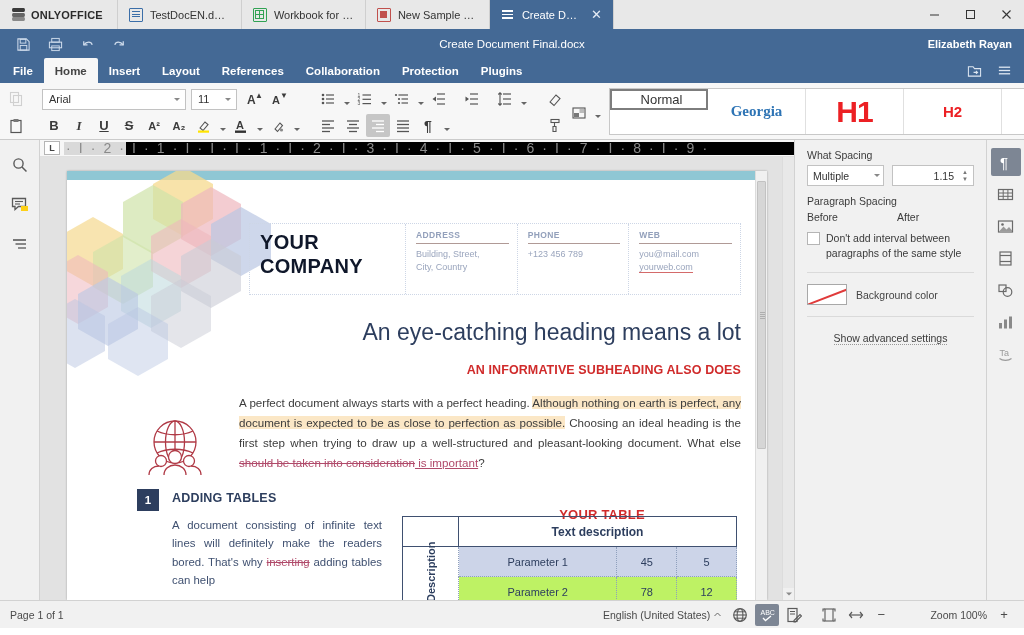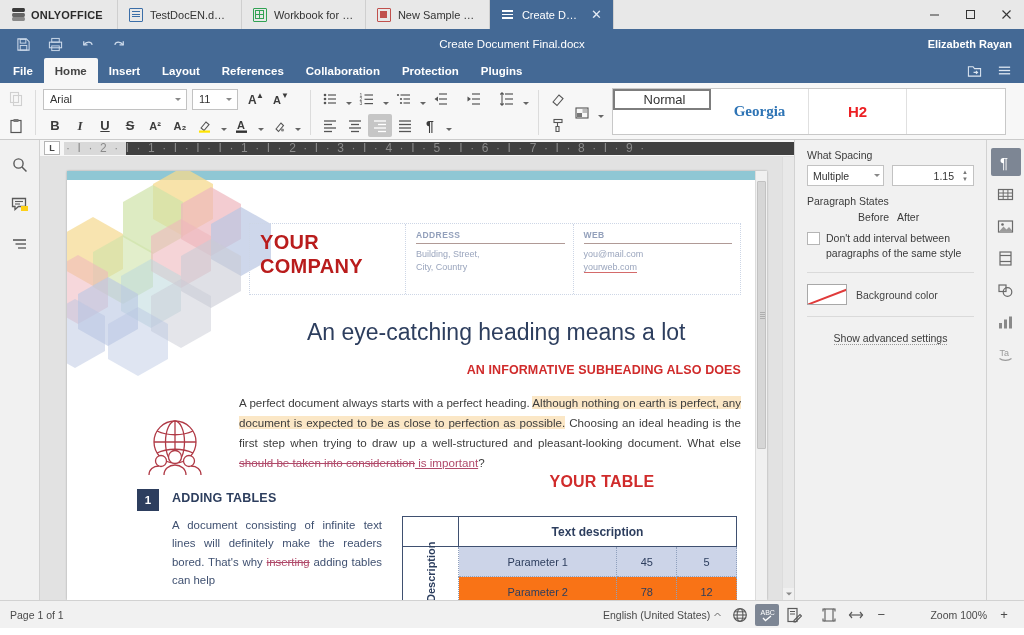--- a/index.html
+++ b/index.html
@@ -209,21 +209,21 @@
     border-bottom: 1px solid #e0e0e0; padding-left: 4px;
   }
   .tabsel {
     width: 16px; height: 14px; border: 1px solid #b5b5b5; background: #fff;
     display: flex; align-items: center; justify-content: center;
     font-size: 9px; font-weight: bold; color: #444; margin-right: 4px;
     cursor: pointer;
   }
   .ruler-strip {
     flex: 1; height: 13px; position: relative; overflow: hidden;
-    font-size: 12px; color: #8a8a8a; background: #404040;
+    font-size: 14px; color: #8a8a8a; background: #000000;
   }
   .ruler-strip .dim { position: absolute; top: 0; bottom: 0; background: #d9d9d9; }
   .ruler-strip .marks {
     position: absolute; inset: 0; display: flex; align-items: center;
     letter-spacing: 2.1px; padding-left: 2px; white-space: nowrap;
     font-family: "Liberation Sans", sans-serif;
   }
 
   .canvas {
     flex: 1; background: #e2e2e2; position: relative; overflow: hidden;
@@ -241,36 +241,36 @@
   .doc-body { position: absolute; inset: 0; padding: 0; }
 
   
   .letterhead {
     position: absolute; left: 182px; top: 52px; right: 26px;
     display: flex; border: 1px dotted #cdd6e6; height: 72px;
   }
   .lh-cell { border-right: 1px dotted #cdd6e6; padding: 6px 8px 0 10px; }
   .lh-cell:last-child { border-right: none; }
   .lh-company {
-    width: 156px; font-size: 20px; font-weight: bold; color: #b91c1c;
+    width: 156px; font-size: 20px; font-weight: bold; color: #0f172a;
     line-height: 1.22; letter-spacing: .3px;
   }
   .lh-col { flex: 1; min-width: 0; }
   .lh-h {
     font-size: 8.5px; font-weight: bold; color: #93a0bb;
     letter-spacing: .4px; padding-bottom: 3px; border-bottom: 1px solid #b09a96;
     margin-bottom: 4px;
   }
   .lh-v { font-size: 9px; color: #9aa5bd; line-height: 1.45; }
   .lh-v .sp { border-bottom: 1px solid #d46a6a; }
 
   
   .h1 {
     position: absolute; left: 240px; top: 148px; right: 26px;
-    font-size: 23px; color: #2d3e5e; 
+    font-size: 23px; color: #2d3e5e; text-align: right;
     font-family: "Liberation Sans", sans-serif; white-space: nowrap;
   }
   .h2 {
     position: absolute; left: 240px; top: 192px; right: 26px;
     font-size: 12.5px; font-weight: bold; color: #d02b2b;
     text-align: right; letter-spacing: .1px; white-space: nowrap;
   }
   .para {
     position: absolute; left: 172px; top: 222px; right: 26px;
     font-size: 11.6px; color: #3c3c3c; line-height: 1.72;
@@ -295,41 +295,41 @@
     position: absolute; left: 105px; top: 320px;
     font-size: 12.5px; font-weight: bold; color: #2d3e5e; letter-spacing: .2px;
   }
   .sec-p {
     position: absolute; left: 105px; top: 345px; width: 210px;
     font-size: 11.4px; color: #3f5070; line-height: 1.62; text-align: justify;
   }
 
   
   .tbl-title {
-    position: absolute; left: 400px; top: 302px; width: 270px;
-    text-align: center; font-size: 16px; font-weight: bold; color: #d02b2b;
+    position: absolute; left: 400px; top: 336px; width: 270px;
+    text-align: center; font-size: 13px; font-weight: bold; color: #d02b2b;
     letter-spacing: .2px;
   }
   .tbl {
     position: absolute; left: 335px; top: 345px; width: 335px;
     border-collapse: collapse; font-size: 11px; color: #2d3e5e;
   }
   .tbl td {
     border: 1px solid #3f5070; padding: 6px 8px; height: 30px;
     text-align: center; vertical-align: middle;
   }
   .tbl .cap {
     width: 56px; border-right: 1px dotted #8fa0bd;
     writing-mode: vertical-rl; transform: rotate(180deg);
     font-weight: bold; font-size: 11px; padding: 4px 0;
   }
   .tbl .hdr { font-weight: bold; font-size: 12px; }
   .tbl .blank { border-right: 1px dotted #8fa0bd; }
   .tbl .r1 { background: #ccd4e8; border: 1px dotted #8fa0bd; }
-  .tbl .r2 { background: #f97316; border: 1px dotted #8fa0bd; }
+  .tbl .r2 { background: #bef264; border: 1px dotted #8fa0bd; }
 
   .vscroll {
     position: absolute; right: 0; top: 0; bottom: 0; width: 12px;
     background: #f0f0f0; border-left: 1px solid #dcdcdc;
   }
   .vthumb {
     position: absolute; left: 1px; top: 10px; width: 9px; height: 268px;
     background: #d6d6d6; border: 1px solid #c2c2c2; border-radius: 1px;
   }
   .vthumb::after {
@@ -359,21 +359,21 @@
   .sel .v { flex: 1; }
   .spin { width: 82px; padding-right: 2px; cursor: text; }
   .spin .v { flex: 1; text-align: right; padding-right: 5px; }
   .spin .arrows {
     width: 12px; display: flex; flex-direction: column; align-items: center;
     justify-content: center; gap: 2px;
   }
   .spin .arrows span { display: block; font-size: 6px; line-height: 5px; color: #777; }
   .rp-sub { display: flex; gap: 8px; margin-bottom: 3px; }
   .rp-sub div { font-size: 10.5px; color: #3b3b3b; }
-  .rp-sub .a { width: 82px; text-align: right; }
+  .rp-sub .a { width: 82px; }
   .chk-row { display: flex; gap: 6px; margin: 8px 0 0 0; align-items: flex-start; }
   .chk {
     width: 13px; height: 13px; background: #fff; border: 1px solid #b5b5b5;
     flex: 0 0 auto; margin-top: 1px; cursor: pointer;
   }
   .chk-lbl { font-size: 10.5px; color: #3b3b3b; line-height: 1.45; }
   .hr { height: 1px; background: #dadada; margin: 11px 0; }
   .bg-row { display: flex; align-items: center; gap: 9px; }
   .bg-swatch {
     width: 40px; height: 21px; background: #fff; border: 1px solid #a8a8a8;
@@ -751,20 +751,23 @@
       </div>
     </div>
   </div>
 
   <div class="styles">
     <div class="style sel">
       <span class="s-normal">Normal</span>
     </div>
     <div class="style">
       <span class="s-georgia">Georgia</span>
+    </div>
+    <div class="style">
+      <span class="s-h1">H1</span>
     </div>
     <div class="style">
       <span class="s-h2">H2</span>
     </div>
     <div class="style"></div>
 
   </div>
 </div>
 
 <div class="main">
@@ -839,20 +842,24 @@
               <div>COMPANY</div>
             </div>
             <div class="lh-cell lh-col">
               <div class="lh-h">ADDRESS</div>
               <div class="lh-v">
                 <div>Building, Street,</div>
                 <div>City, Country</div>
               </div>
             </div>
             <div class="lh-cell lh-col">
+              <div class="lh-h">PHONE</div>
+              <div class="lh-v">+123 456 789</div>
+            </div>
+            <div class="lh-cell lh-col">
               <div class="lh-h">WEB</div>
               <div class="lh-v">
                 <div>you@mail.com</div>
                 <div><span class="sp">yourweb.com</span></div>
               </div>
             </div>
           </div>
 
           <div class="h1">An eye-catching heading means a lot</div>
           <div class="h2">AN INFORMATIVE SUBHEADING ALSO DOES</div>
@@ -931,21 +938,21 @@
       </div>
       <div class="spin">
         <span class="v">1.15</span>
         <span class="arrows">
             <span>▲</span>
             <span>▼</span>
           </span>
       </div>
     </div>
 
-    <div class="rp-label">Paragraph States</div>
+    <div class="rp-label">Paragraph Spacing</div>
     <div class="rp-sub">
       <div class="a">Before</div>
       <div>After</div>
     </div>
 
     <div class="chk-row">
       <span class="chk"></span>
       <span class="chk-lbl">Don't add interval between paragraphs of the same style</span>
     </div>
 

